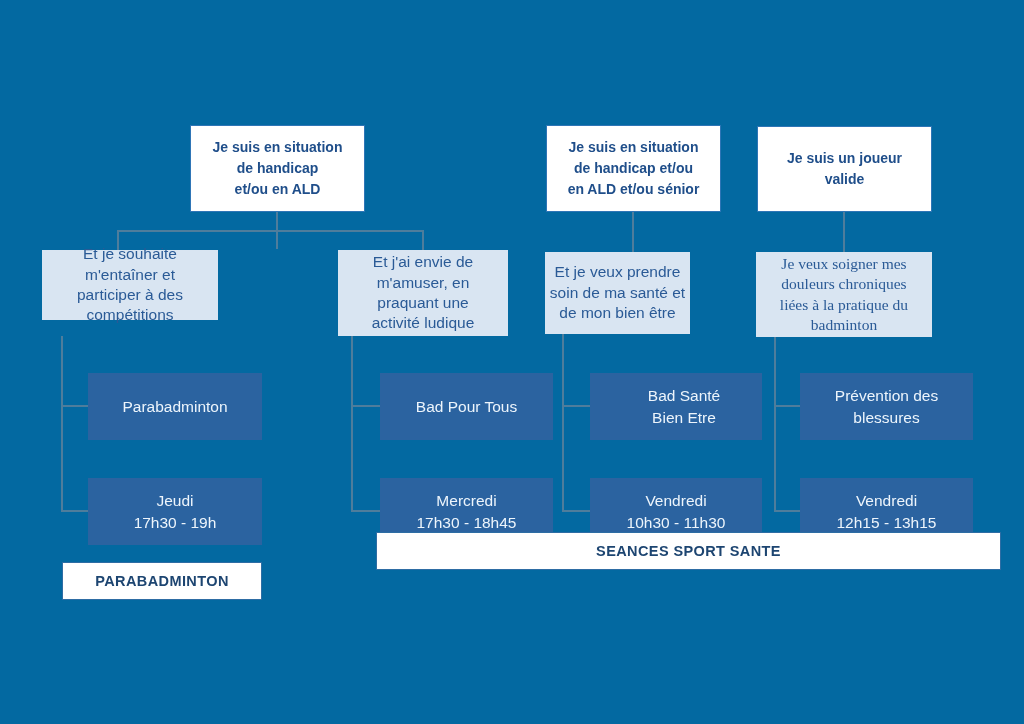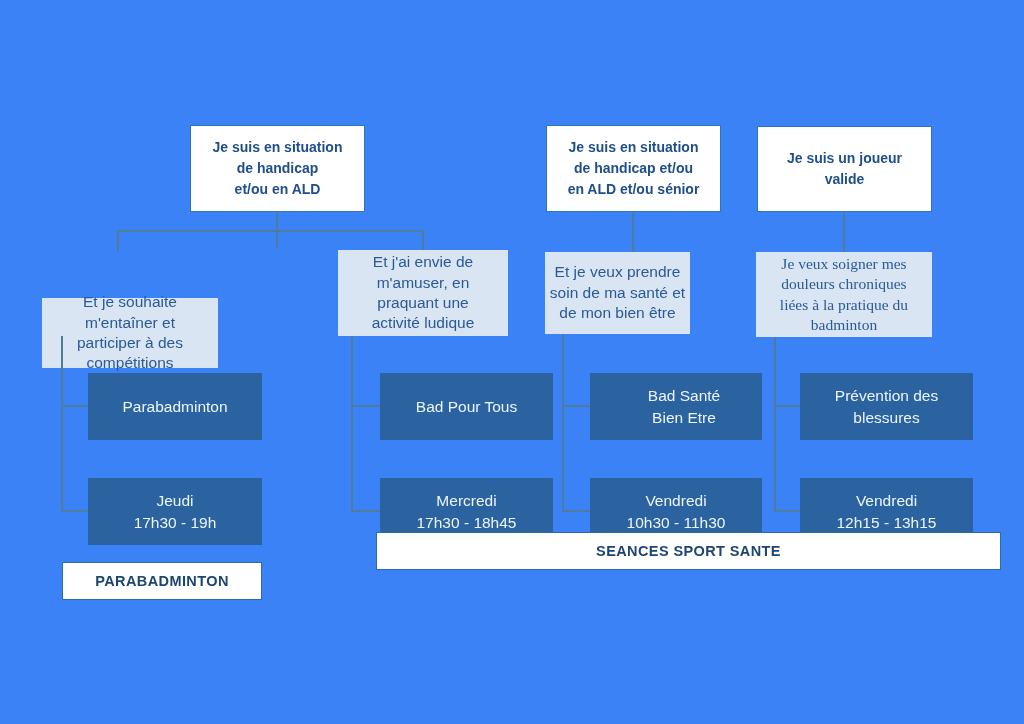--- a/index.html
+++ b/index.html
@@ -10,21 +10,21 @@
     --navy_text:#1f4e8a;
     --light_text:#2a5a96;
     --dark_text:#edf5fc;
     --bottom_border:#2e6da4;
     --bottom_text:#1d4571;
   }
   html,body{margin:0;padding:0;background:#ffffff;}
   .canvas{
     position:relative;
     width:1024px;height:724px;
-    background:#3b82f6;
+    background:#0369a1;
     font-family:"Liberation Sans","DejaVu Sans",sans-serif;
     overflow:hidden;
   }
   .box{
     position:absolute;
     box-sizing:border-box;
     display:flex;align-items:center;justify-content:center;
     text-align:center;
     white-space:pre-line;
   }
@@ -68,21 +68,21 @@
   <div class="box profile" style="left:757px;top:126px;width:175px;height:86px;">Je suis un joueur
 valide</div>
 
   <div class="cline" style="left:276px;top:212px;width:2px;height:37px;"></div>
   <div class="cline" style="left:117px;top:230px;width:307px;height:2px;"></div>
   <div class="cline" style="left:117px;top:230px;width:2px;height:21px;"></div>
   <div class="cline" style="left:422px;top:230px;width:2px;height:21px;"></div>
   <div class="cline" style="left:632px;top:212px;width:2px;height:41px;"></div>
   <div class="cline" style="left:843px;top:212px;width:2px;height:41px;"></div>
 
-  <div class="box motivation" style="left:42px;top:250px;width:176px;height:70px;margin-top:48px;">Et je souhaite
+  <div class="box motivation" style="left:42px;top:250px;width:176px;height:70px;">Et je souhaite
 m'entaîner et
 participer à des
 compétitions</div>
   <div class="box motivation" style="left:338px;top:250px;width:170px;height:86px;">Et j'ai envie de
 m'amuser, en
 praquant une
 activité ludique</div>
   <div class="box motivation" style="left:545px;top:252px;width:145px;height:82px;">Et je veux prendre
 soin de ma santé et
 de mon bien être</div>

